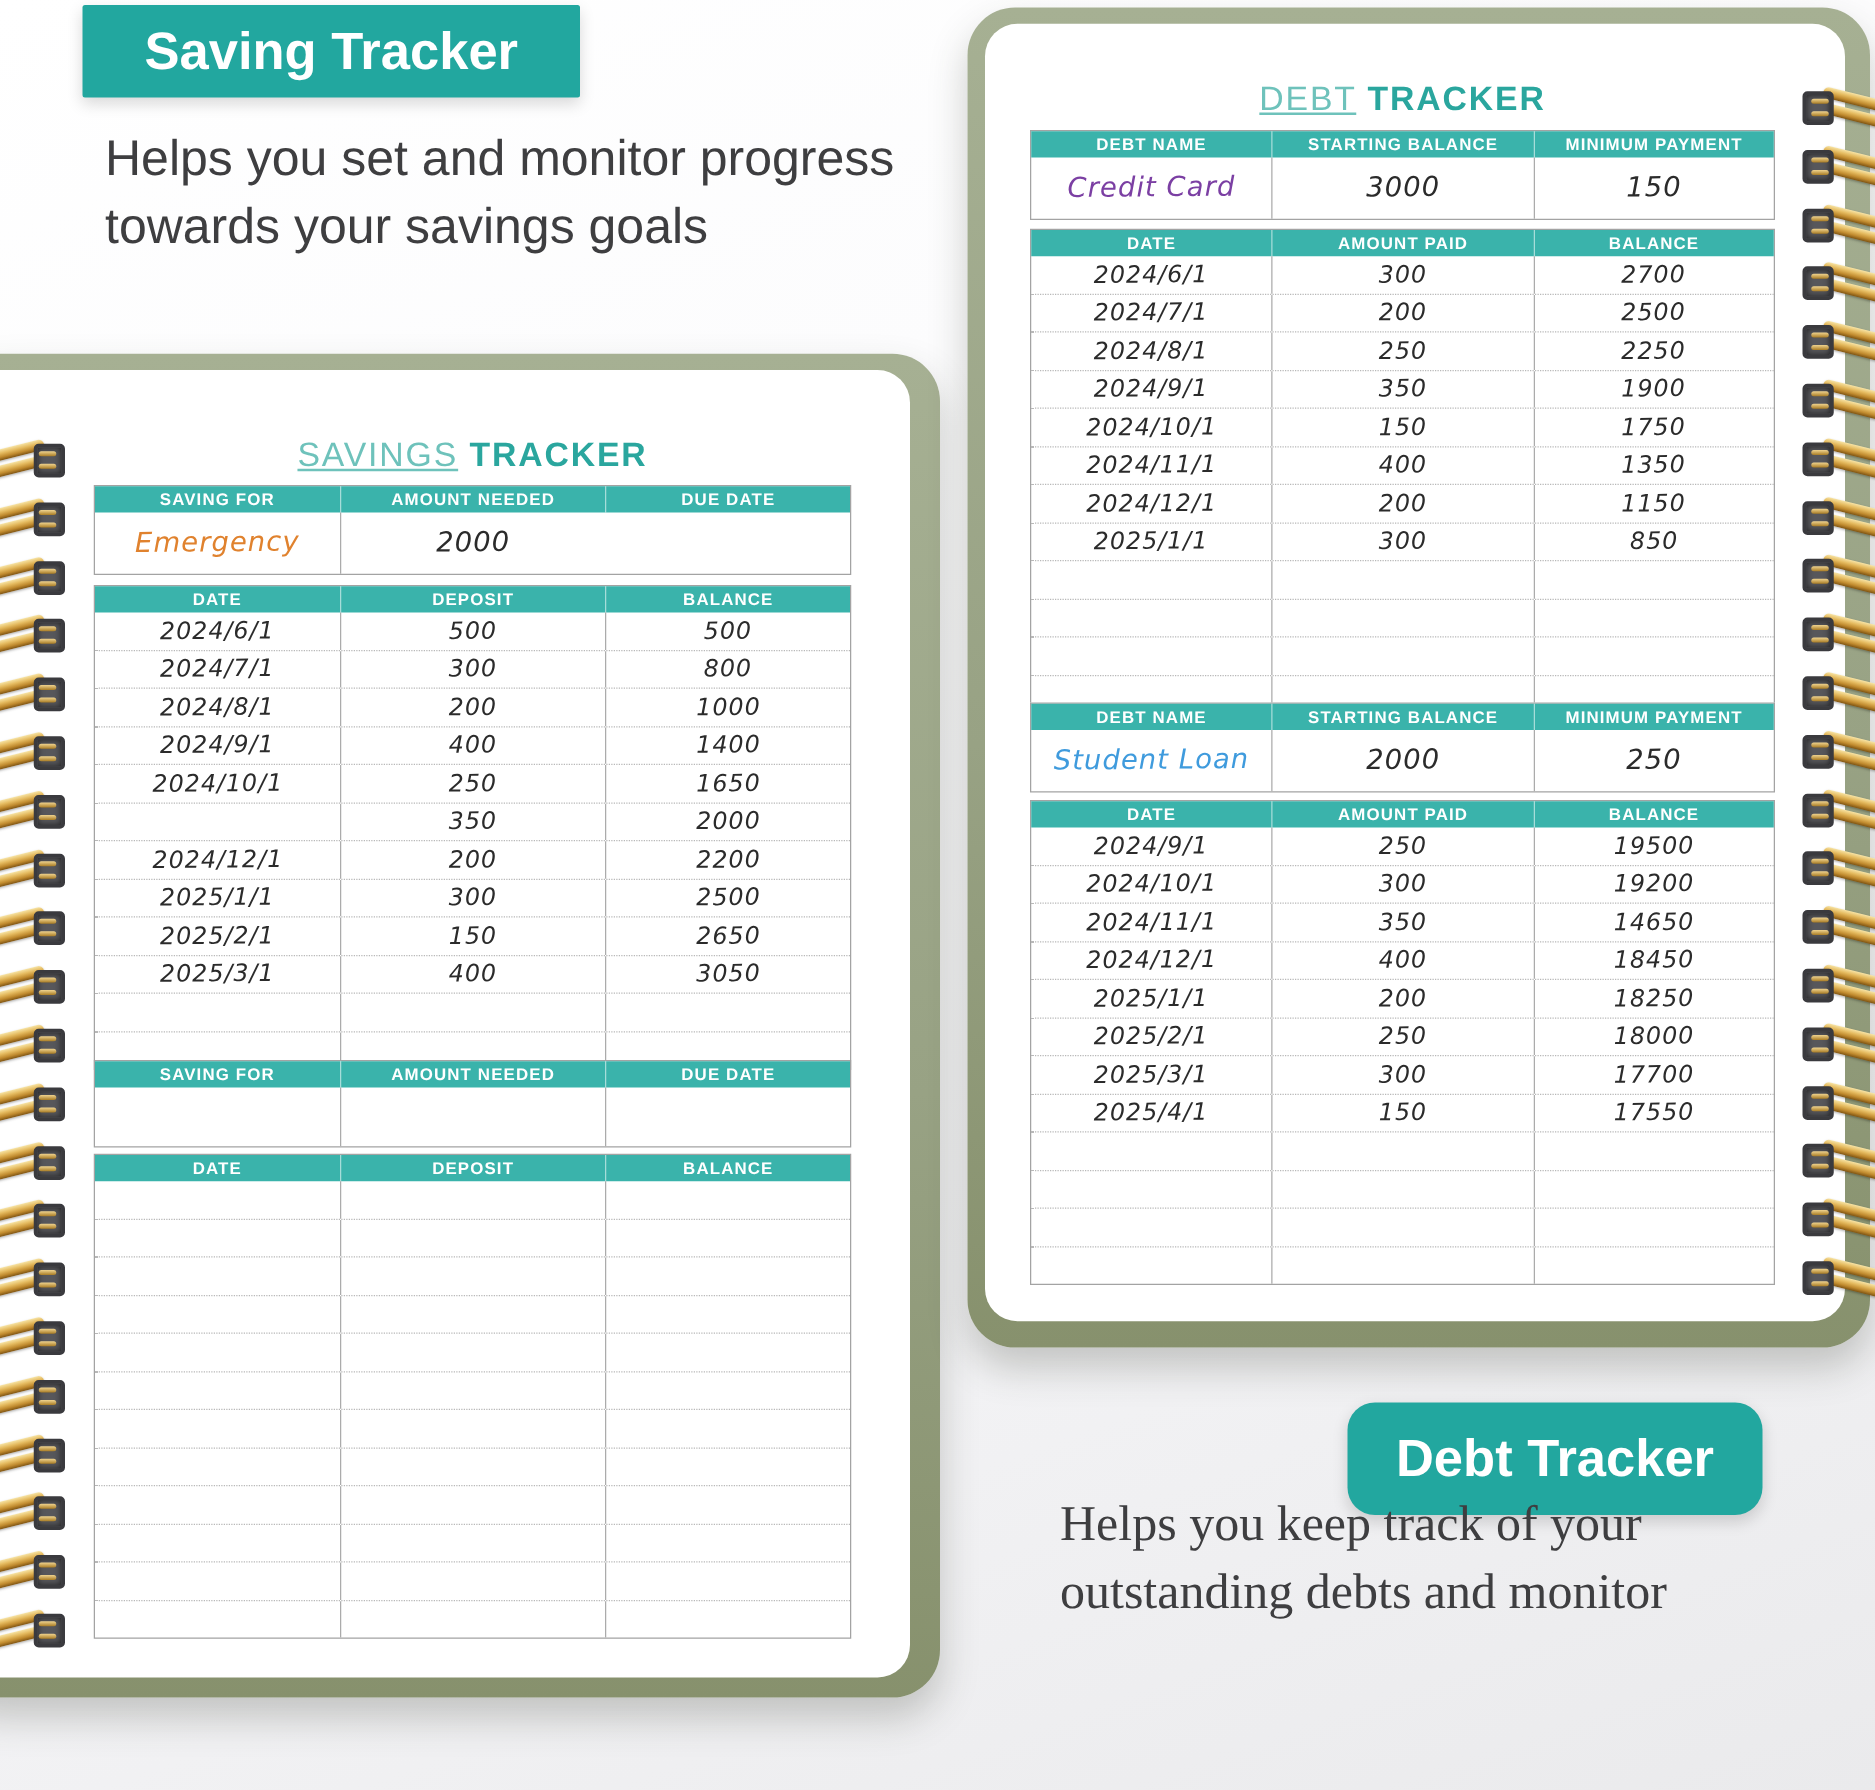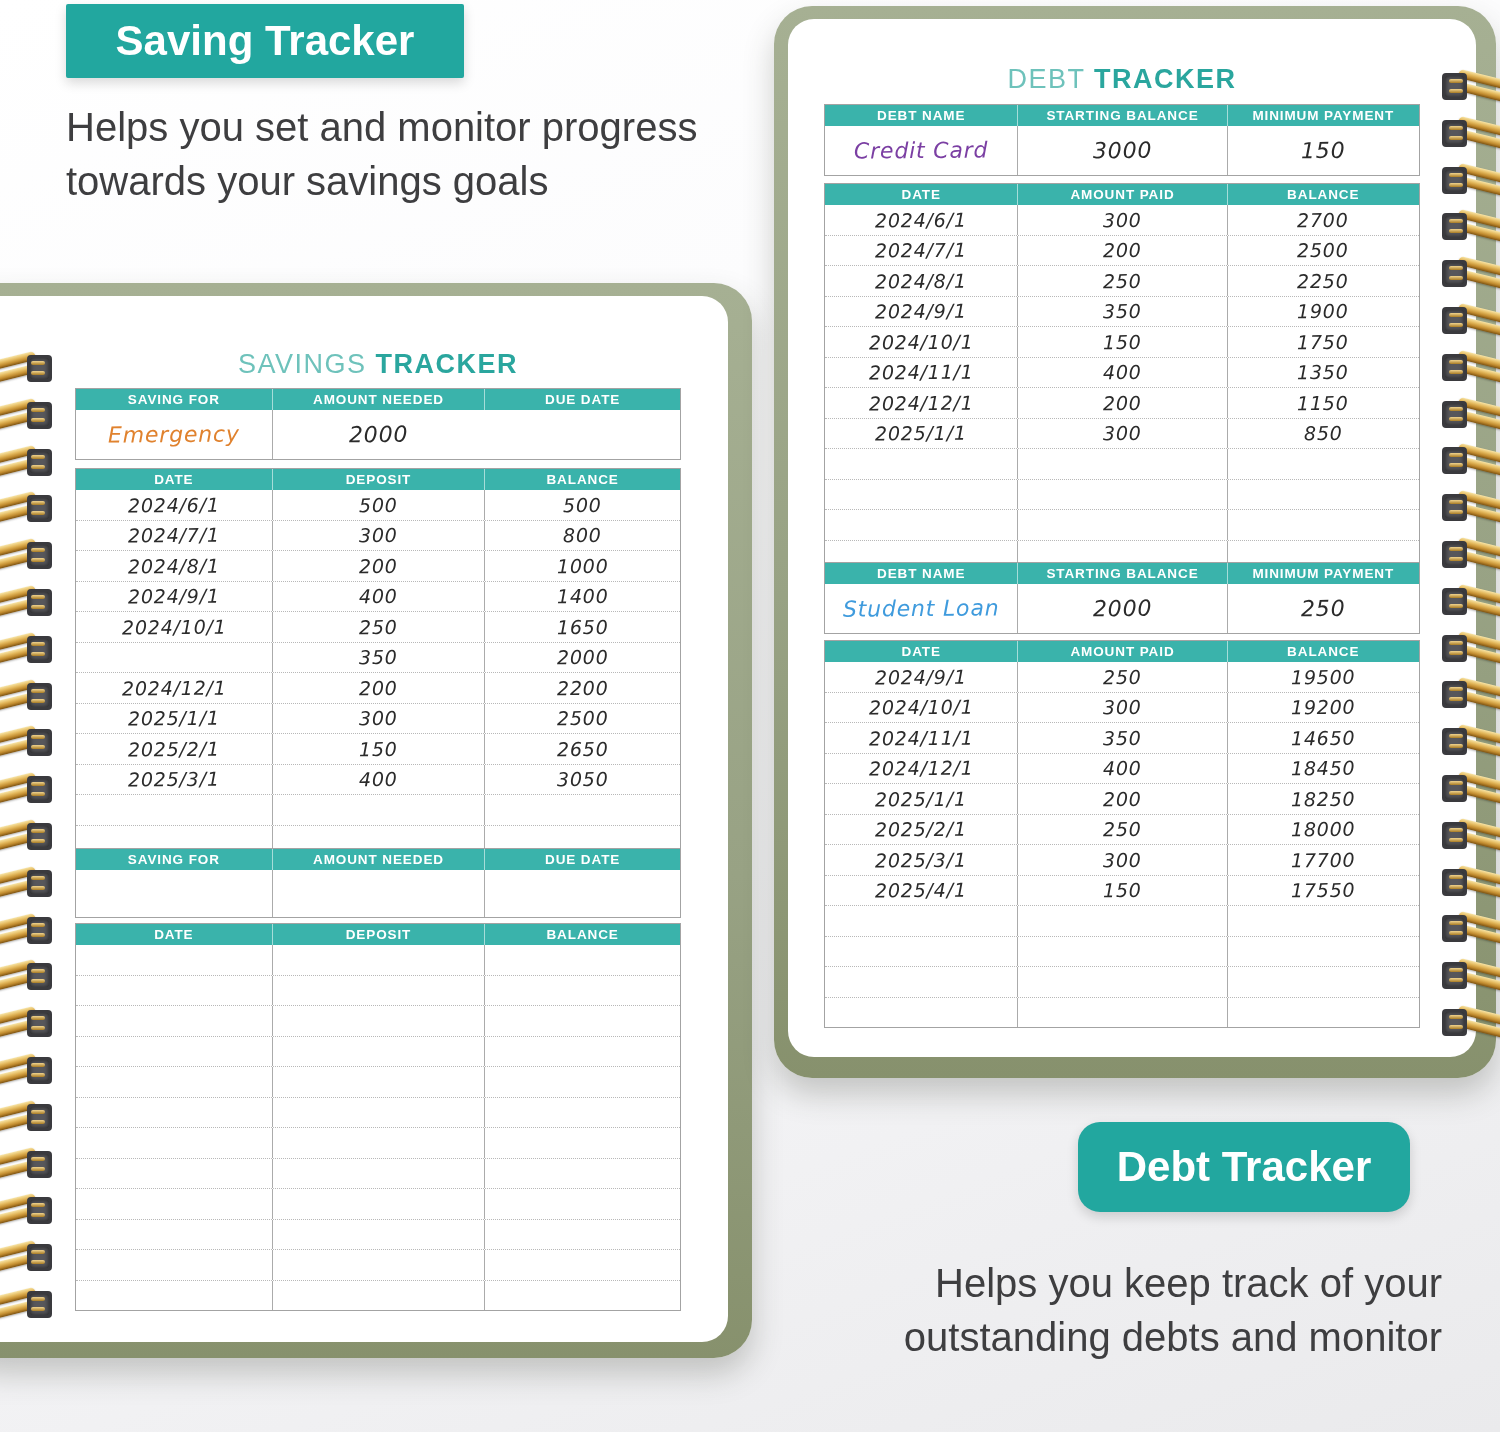--- a/index.html
+++ b/index.html
@@ -16,28 +16,28 @@
   .sheet-left{left:-40px;top:296px;width:768px;height:1046px;border-radius:0 26px 26px 0;}
   .sheet-right{left:788px;top:19px;width:688px;height:1038px;border-radius:26px;}
 
   
   .badge{position:absolute;display:flex;align-items:center;justify-content:center;
     background:#22a79f;color:#fff;font-weight:700;box-shadow:0 5px 12px rgba(0,0,0,.15);}
   .badge-left{left:66px;top:4px;width:398px;height:74px;font-size:42px;border-radius:2px;}
   .badge-right{left:1078px;top:1122px;width:332px;height:90px;font-size:42px;border-radius:22px;}
   .desc{position:absolute;color:#3e3e40;font-size:40px;line-height:1.36;}
   .desc-left{left:66px;top:100px;width:720px;}
-  .desc-right{left:830px;top:1256px;width:612px;text-align:right;}
-  .desc span{display:block;}
+  .desc-right{left:830px;top:1192px;width:612px;text-align:left;font-family:Liberation Serif, serif;}
+  .desc span{display:block;margin-left:18px;}
 
   
   .page-title{position:absolute;text-align:center;font-size:27px;letter-spacing:1.5px;}
   .pt-left{left:75px;top:349px;width:606px;}
   .pt-right{left:824px;top:64px;width:596px;}
-  .t-light{color:#6ec2bb;font-weight:400;}
+  .t-light{color:#6ec2bb;font-weight:400;text-decoration:underline;}
   .t-bold{color:#2aa69e;font-weight:700;}
 
   
   .tbl{position:absolute;background:#fff;border:1px solid #a3a3a3;box-sizing:border-box;}
   .tbl-l{left:75px;width:606px;}
   .tbl-r{left:824px;width:596px;}
   .t-sav-goal{top:388px;}  .t-sav-log{top:468px;}
   .t-sav-goal-b{top:848px;}.t-sav-log-b{top:923px;}
   .t-d1-goal{top:104px;}   .t-d1-log{top:183px;}
   .t-d2-goal{top:562px;}   .t-d2-log{top:640px;}

